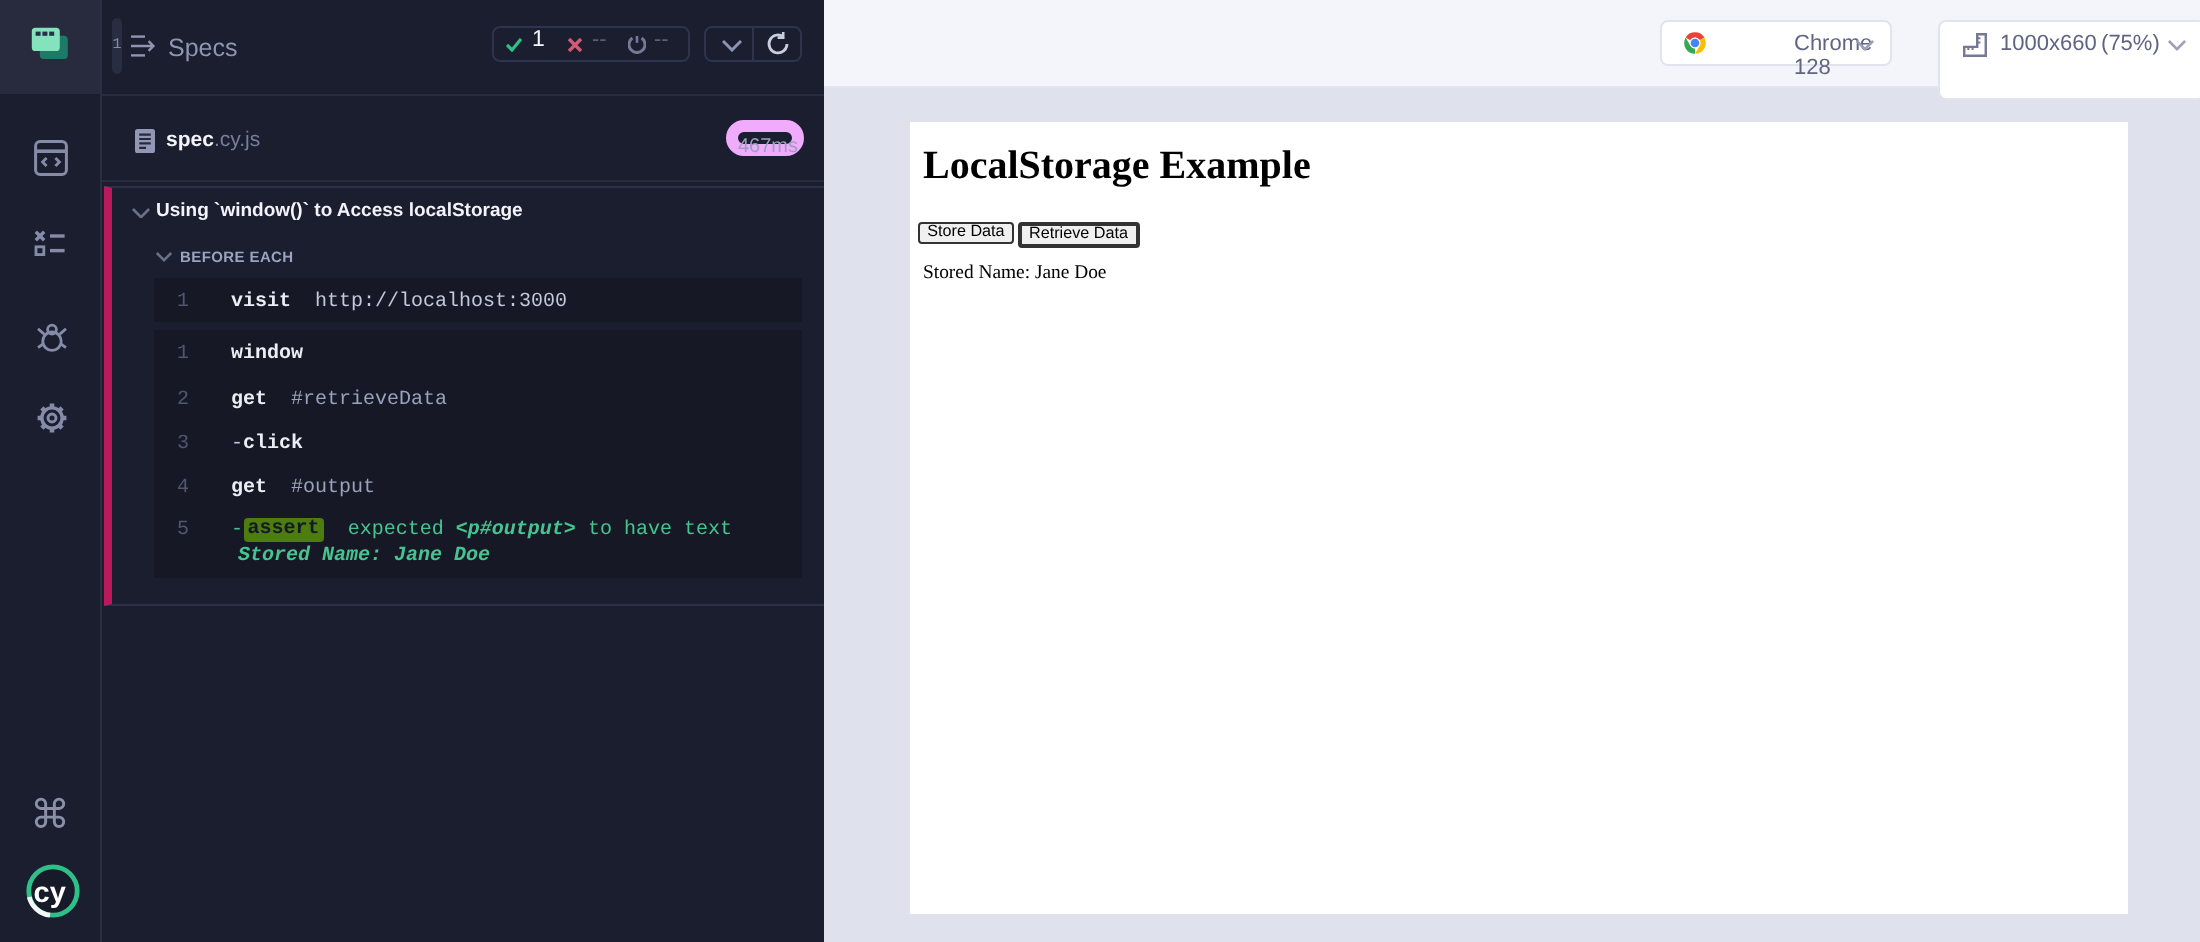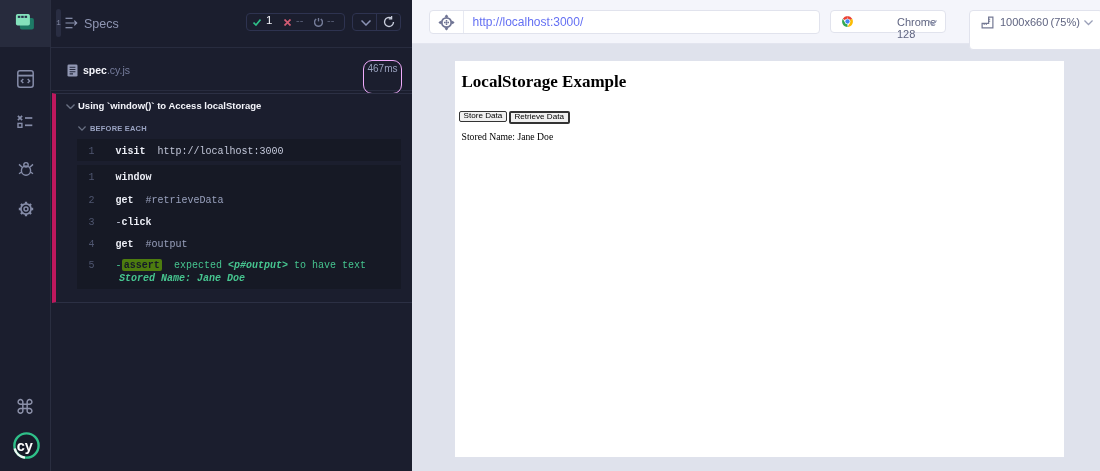--- a/index.html
+++ b/index.html
@@ -31,21 +31,21 @@
   
   #aut { position:absolute; left:412px; top:0; width:688px; height:471px; background:#dfe2ec; }
   #aut-header { position:absolute; left:0; top:0; width:688px; height:44px; background:#f4f5fb; border-bottom:1px solid #e3e5ef; }
   #urlbox { position:absolute; left:17px; top:10px; width:391px; height:24px; background:#fff; border:1px solid #e1e3ed; border-radius:4px; }
   #urlsep { position:absolute; left:32.5px; top:0px; width:1px; height:22px; background:#e7e9f2; }
   #urltext { position:absolute; left:42.5px; top:4px; font-size:12px; color:#6470f3; }
   #chromebox { position:absolute; left:418px; top:10px; width:116px; height:23px; background:#fff; border:1px solid #e1e3ed; border-radius:4px; }
   #sizebox { position:absolute; left:544px; top:10px; width:134px; height:40px; background:#fff; border:1px solid #e1e3ed; border-radius:4px;margin-left:13px; }
   .ddtext { color:#5f6481; font-size:11px; }
   #page { position:absolute; left:43px; top:61px; width:609px; height:396px; background:#fff; font-family:"Liberation Serif", serif; }
-  #h1t { position:absolute; left:6.5px; top:11px; font-size:17px; font-weight:bold; color:#000; }
+  #h1t { position:absolute; left:6.5px; top:11px; font-size:20px; font-weight:bold; color:#000; }
   #btnrow { position:absolute; left:4px; top:49.5px; }
   .btn { display:inline-block; vertical-align:top; font-family:"Liberation Sans", sans-serif; font-size:8.1px; line-height:8.6px; background:#f0f0f0; border:1px solid #333; border-radius:2px; padding:0.6px 3.6px; color:#000; }
   #stored { position:absolute; left:6.5px; top:69.5px; font-size:9.7px; color:#000; }
 </style>
 </head>
 <body>
 <div id="nav">
   <div id="navtop">
     <svg width="26" height="26" viewBox="0 0 26 26" style="position:absolute;left:13px;top:12px;">
       <rect x="6.9" y="5.9" width="14" height="11.6" rx="2" fill="#1e7a66"></rect>
@@ -128,21 +128,21 @@
         <path d="M10.5 6 A4.5 4.5 0 1 1 8.6 2.3"></path>
         <path d="M8.6 0 V2.8 H5.8" stroke-width="1.3"></path>
       </svg>
   </div>
   <div id="spec-row">
     <svg width="11" height="13" viewBox="0 0 11 13" style="position:absolute;left:15.5px;top:15px;">
       <rect x="0.5" y="0.5" width="10" height="12" rx="1.3" fill="#9298b4"></rect>
       <path d="M2.6 3.3 H8.4 M2.6 5.5 H8.4 M2.6 7.7 H8.4 M2.6 9.9 H6" stroke="#262a3c" stroke-width="1.1"></path>
     </svg>
     <span style="position:absolute;left:32px;top:15px;font-size:10.5px;"><b style="color:#f3f4fa;">spec</b><span style="color:#777e9e;">.cy.js</span></span>
-    <span style="position:absolute;left:312px;top:11px;width:39px;height:34px;border:1px solid #f0abfc;border-radius:9px;color:#99a1bd;font-size:10px;text-align:center;line-height:16px;">467ms</span>
+    <span style="position:absolute;left:312px;top:11px;width:39px;height:18px;border:6px solid #f0abfc;border-radius:9px;color:#99a1bd;font-size:10px;text-align:center;line-height:16px;">467ms</span>
   </div>
   <div id="suite">
     <svg width="9" height="5.5" viewBox="0 0 10 6" style="position:absolute;left:9.5px;top:102.5px;margin-top:-93px;" fill="none" stroke="#6a7184" stroke-width="1.5">
         <path d="M0.5 0.5 L5 5 L9.5 0.5"></path>
       </svg>
     <div style="padding:5px 0 0 22px; color:#f3f4fa; font-size:9.5px; font-weight:bold; line-height:14px;">Using `window()` to Access localStorage</div>
     <div class="sechead" style="position:relative; padding:10.5px 0 0 34px; line-height:9px;">
       <svg width="8" height="5" viewBox="0 0 10 6" style="position:absolute;left:21.5px;top:12.5px;" fill="none" stroke="#6a7184" stroke-width="1.6">
           <path d="M0.5 0.5 L5 5 L9.5 0.5"></path>
         </svg>
@@ -175,36 +175,20 @@
           <span class="lnum">5</span>
           <span class="cbody green">-<span class="abadge">assert</span>&nbsp;&nbsp;expected <span class="greenb">&lt;p#output&gt;</span> to have text<br><span class="greenb" style="padding-left:3.5px;">Stored Name: Jane Doe</span></span>
         </div>
     </div>
     <div style="height:12.5px;"></div>
   </div>
 </div>
 
 <div id="aut">
   <div id="aut-header">
-    <div id="urlbox">
-      <svg width="17" height="17" viewBox="0 0 17 17" style="position:absolute;left:8px;top:3px;">
-        <g stroke="#6f7494" fill="none">
-        <circle cx="8.5" cy="8.5" r="4.7" stroke-width="1.8"></circle>
-        <path d="M8.5 6 V7.4 M8.5 9.6 V11 M6 8.5 H7.4 M9.6 8.5 H11 M7.7 8.5 H9.3" stroke-width="1.5"></path>
-        </g>
-        <g fill="#6f7494">
-        <rect x="7.2" y="1" width="2.6" height="2.6" transform="rotate(45 8.5 2.3)"></rect>
-        <rect x="7.2" y="13.4" width="2.6" height="2.6" transform="rotate(45 8.5 14.7)"></rect>
-        <rect x="1" y="7.2" width="2.6" height="2.6" transform="rotate(45 2.3 8.5)"></rect>
-        <rect x="13.4" y="7.2" width="2.6" height="2.6" transform="rotate(45 14.7 8.5)"></rect>
-        </g>
-      </svg>
-      <div id="urlsep"></div>
-      <div id="urltext">http://localhost:3000/</div>
-    </div>
     <div id="chromebox">
       <svg width="13" height="13" viewBox="0 0 48 48" style="position:absolute;left:10px;top:4px;">
         <circle cx="24" cy="24" r="20" fill="#fff"></circle>
         <path d="M24 4 A20 20 0 0 1 41.3 14 L24 14 Z M24 4 A20 20 0 0 1 41.3 14 L32.6 19 A10 10 0 0 0 24 14 Z" fill="#ea4335"></path>
         <path d="M41.3 14 A20 20 0 0 1 24 44 L32.6 29 A10 10 0 0 0 32.6 19 Z" fill="#fbbc05"></path>
         <path d="M24 44 A20 20 0 0 1 6.7 14 L15.4 29 A10 10 0 0 0 24 34 Z" fill="#34a853"></path>
         <path d="M6.7 14 A20 20 0 0 1 24 4 L24 14 A10 10 0 0 0 15.4 19 Z" fill="#ea4335"></path>
         <circle cx="24" cy="24" r="10" fill="#fff"></circle>
         <circle cx="24" cy="24" r="8" fill="#4285f4"></circle>
       </svg>

